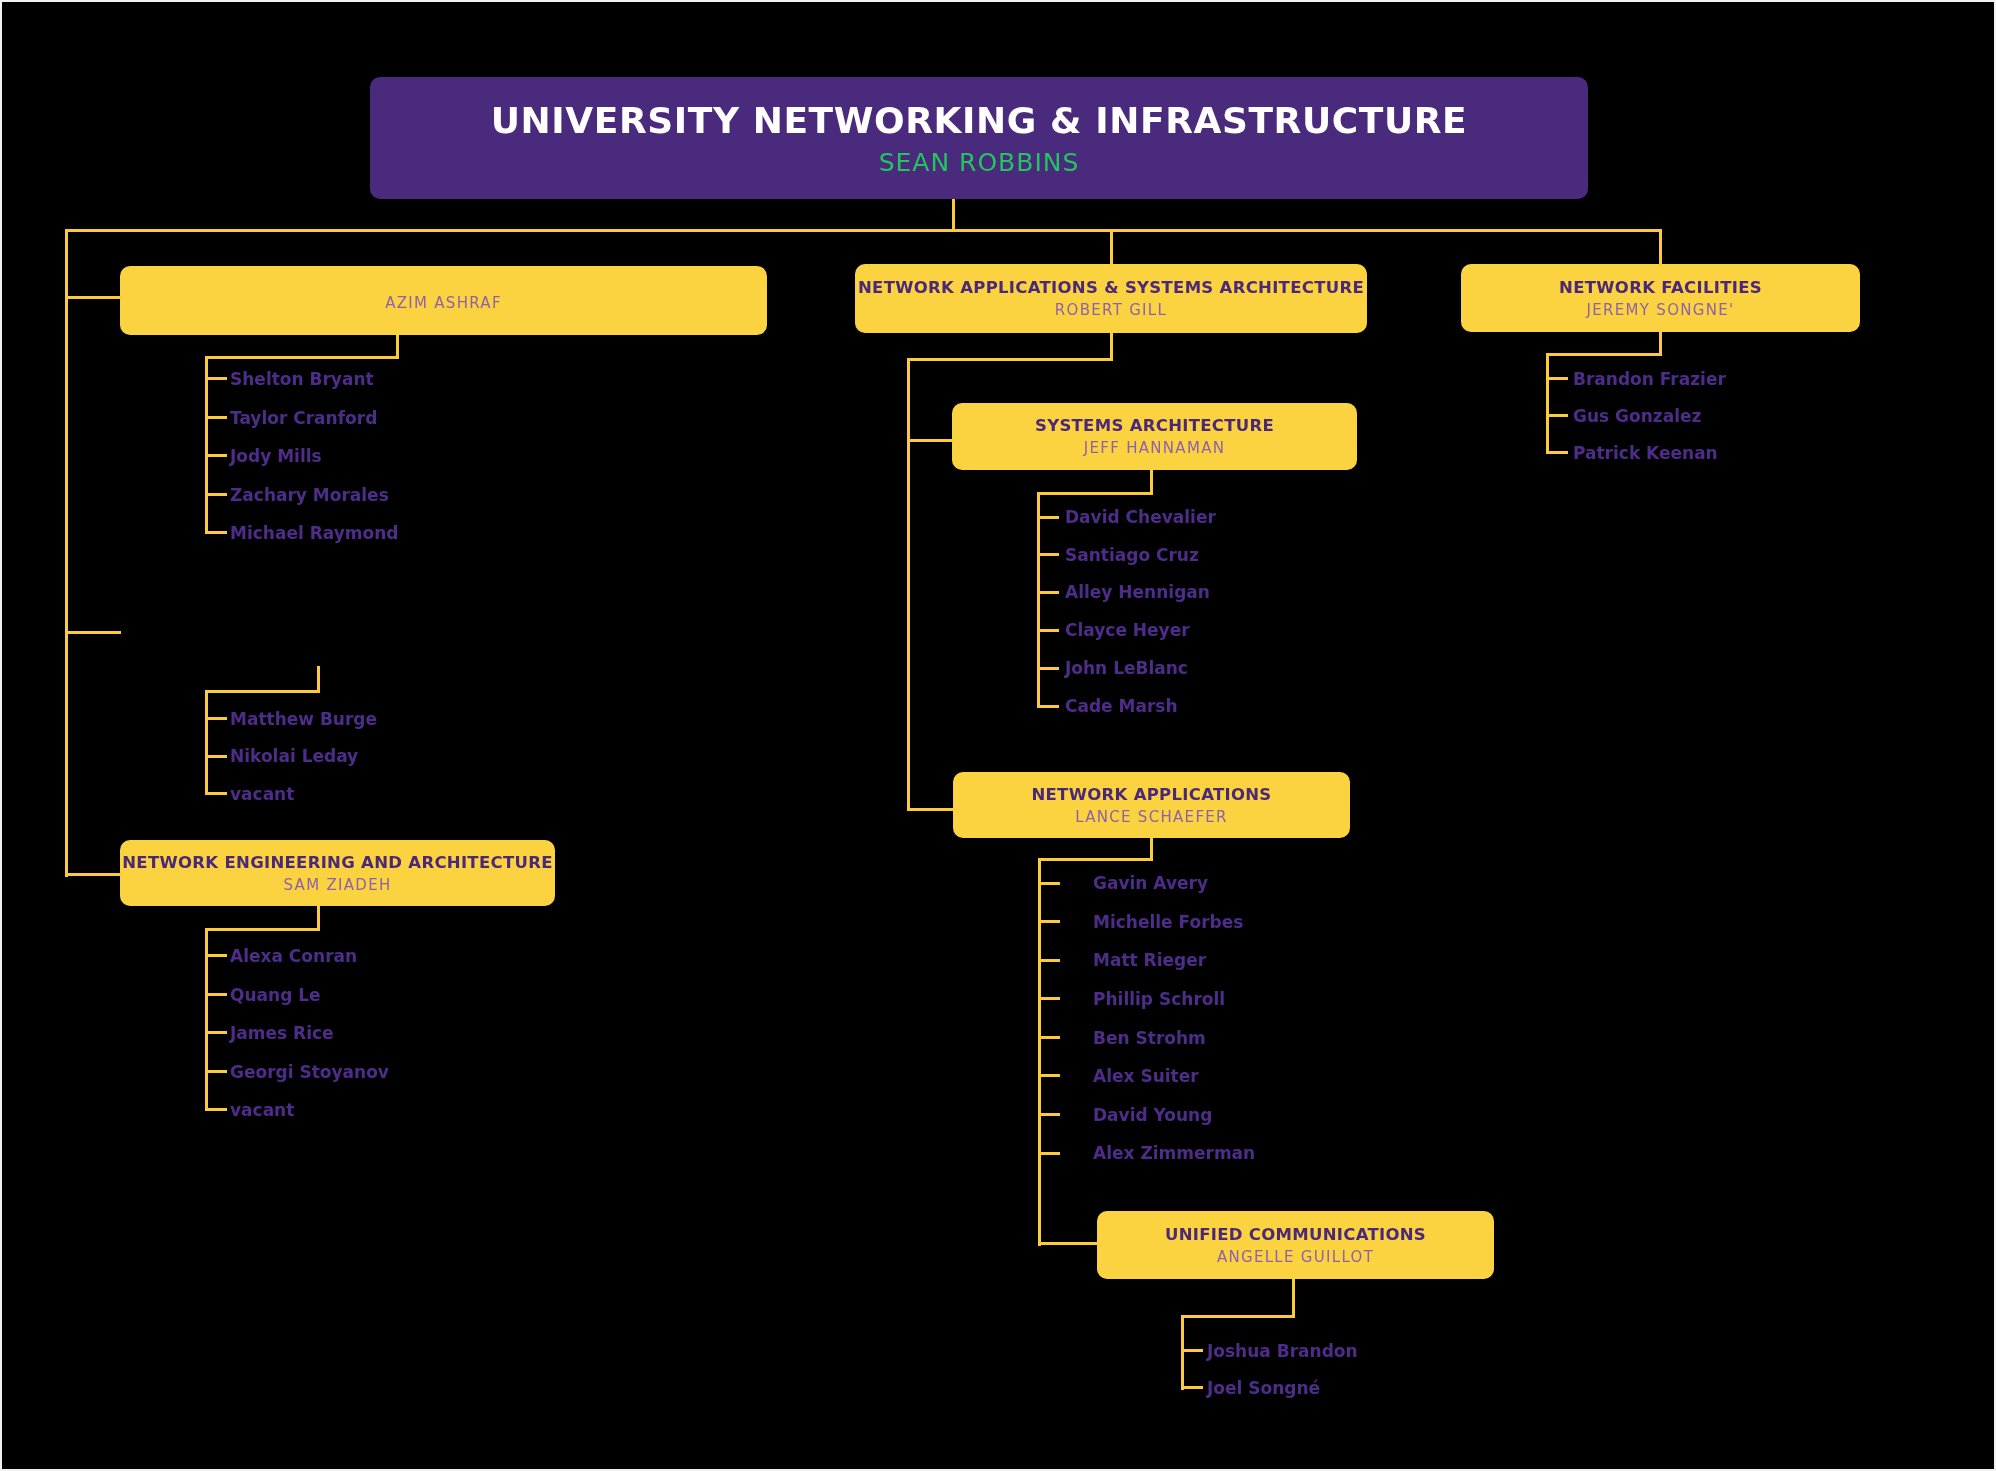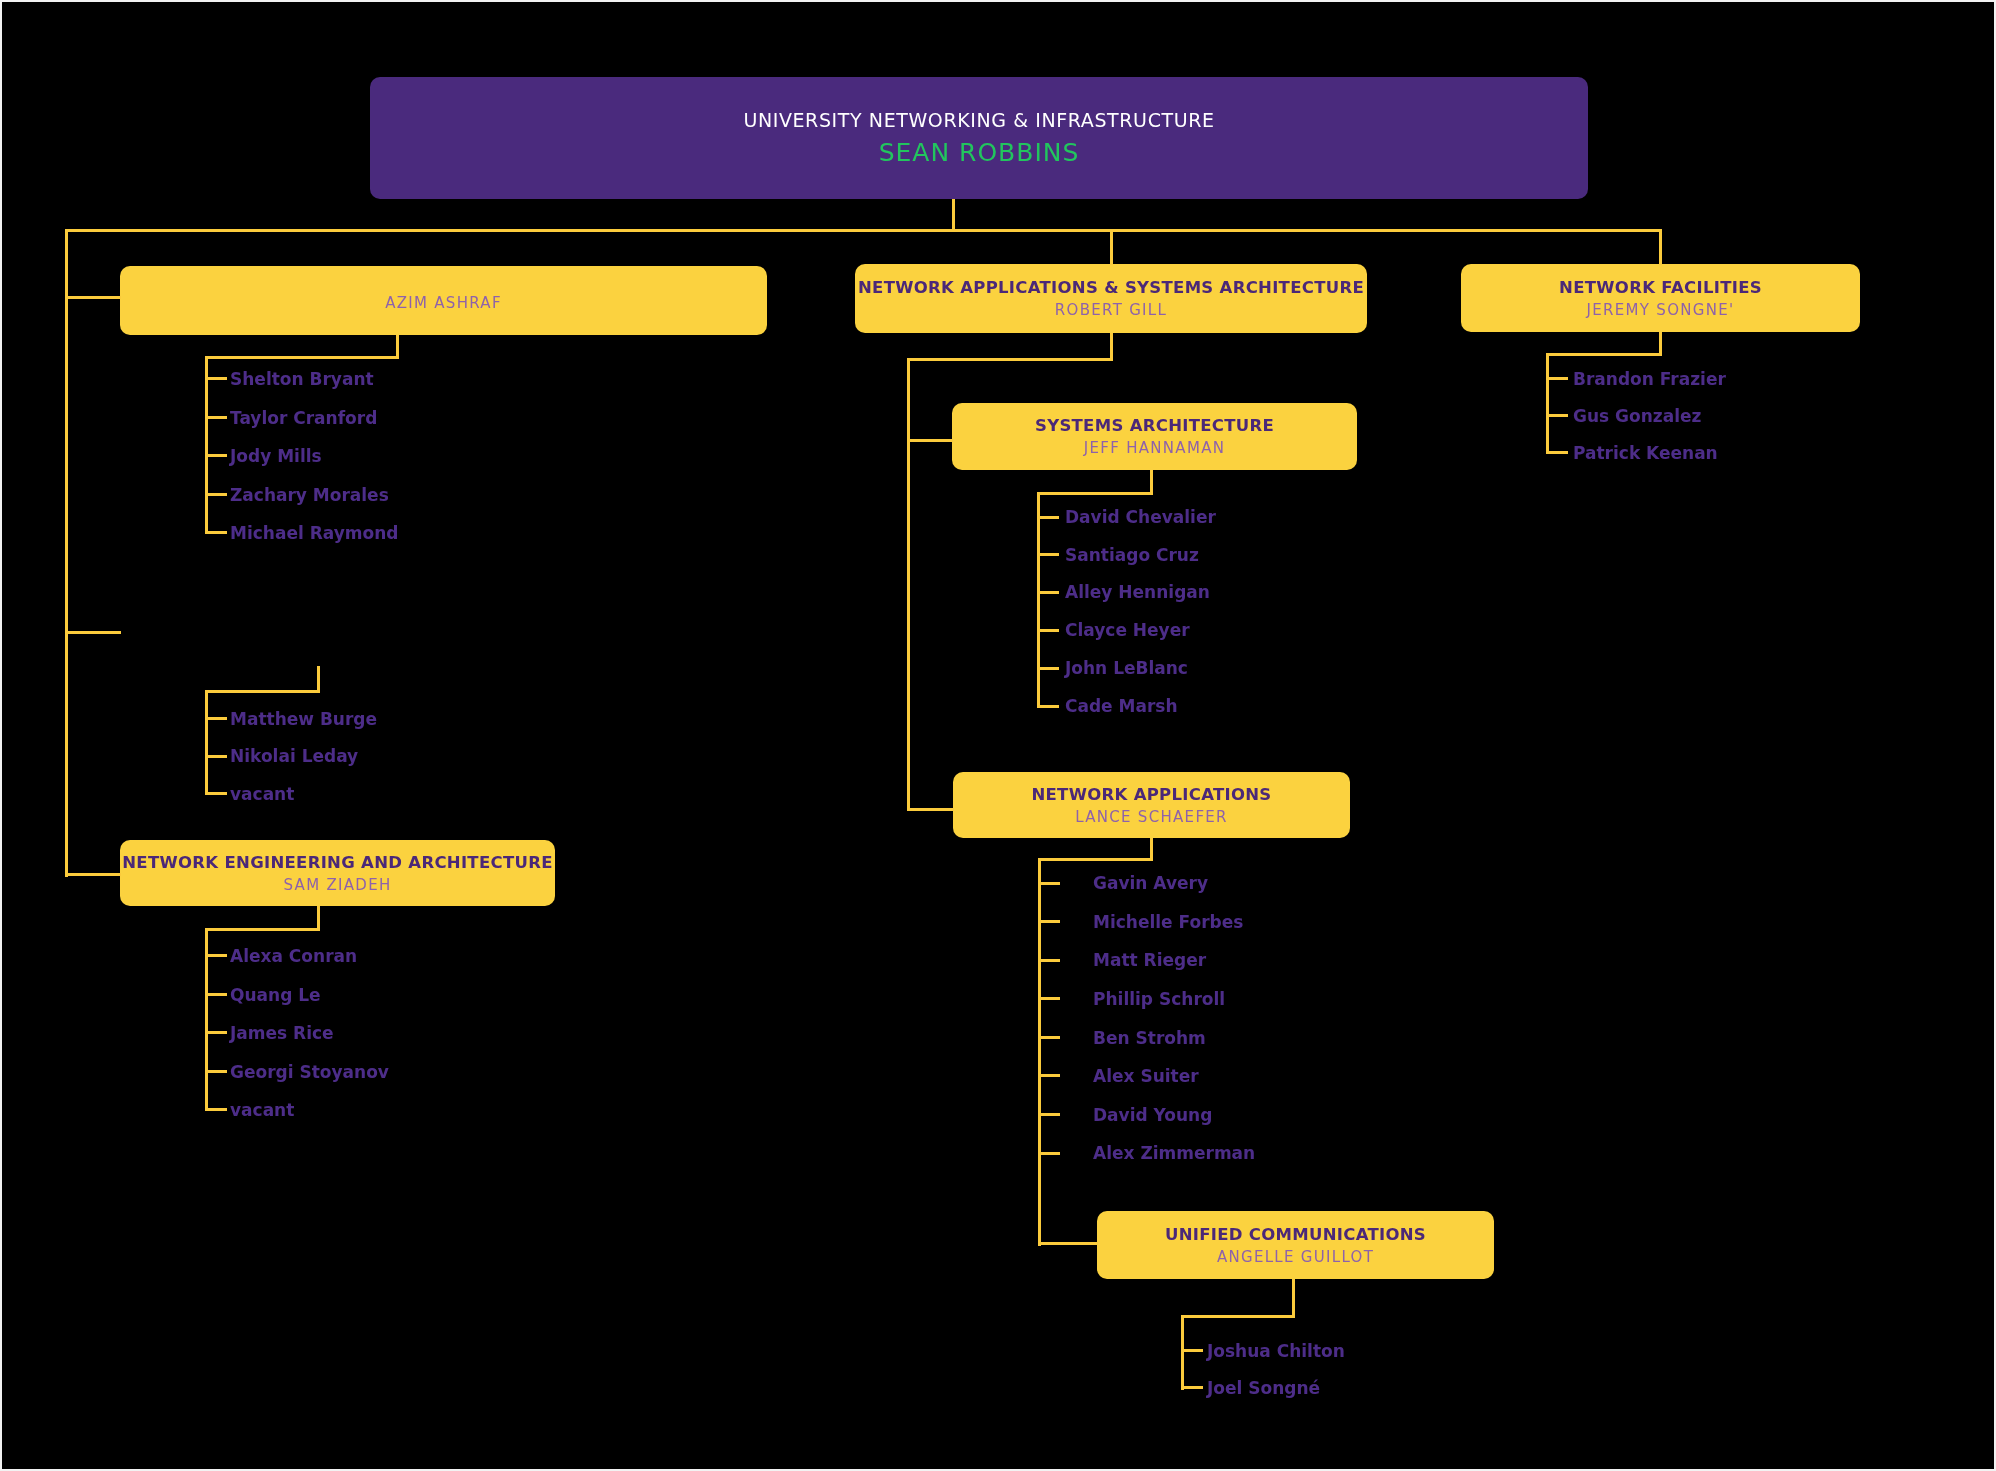--- a/index.html
+++ b/index.html
@@ -15,21 +15,21 @@
   
   .cline{position:absolute;background:#FBCB3C;}
   .cline.h{height:3px;}
   .cline.v{width:3px;}
   
   .root-box{
     position:absolute;left:368px;top:75px;width:1218px;height:122px;
     background:#4A2A7D;border-radius:10px;
     display:flex;flex-direction:column;align-items:center;justify-content:center;
   }
-  .root-title{color:#fff;font-size:19px;font-weight:normal;letter-spacing:.6px;white-space:nowrap;}
+  .root-title{color:#fff;font-size:36px;font-weight:bold;letter-spacing:.6px;white-space:nowrap;}
   .root-lead{color:#22c55e;font-size:25px;letter-spacing:1px;margin-top:7px;white-space:nowrap;}
   
   .unit-box{
     position:absolute;background:#FBD23F;border-radius:10px;
     display:flex;flex-direction:column;align-items:center;justify-content:center;
   }
   .unit-title{color:#4B2878;font-size:16.5px;font-weight:bold;letter-spacing:.3px;white-space:nowrap;}
   .unit-lead{color:#8E62AB;font-size:15px;letter-spacing:1.3px;margin-top:4px;white-space:nowrap;}
   
   .member-list{position:absolute;}
@@ -120,21 +120,21 @@
       <div class="member">Michelle Forbes</div>
       <div class="member">Matt Rieger</div>
       <div class="member">Phillip Schroll</div>
       <div class="member">Ben Strohm</div>
       <div class="member">Alex Suiter</div>
       <div class="member">David Young</div>
       <div class="member">Alex Zimmerman</div>
     </div>
 
   <div class="member-list" style="left:1205px;top:1330px;--row:37px;">
-      <div class="member">Joshua Chilton</div>
+      <div class="member">Joshua Brandon</div>
       <div class="member">Joel Songné</div>
     </div>
 
   <div class="member-list" style="left:1571px;top:358px;--row:37px;">
       <div class="member">Brandon Frazier</div>
       <div class="member">Gus Gonzalez</div>
       <div class="member">Patrick Keenan</div>
     </div>
 
   <div id="connectors">

